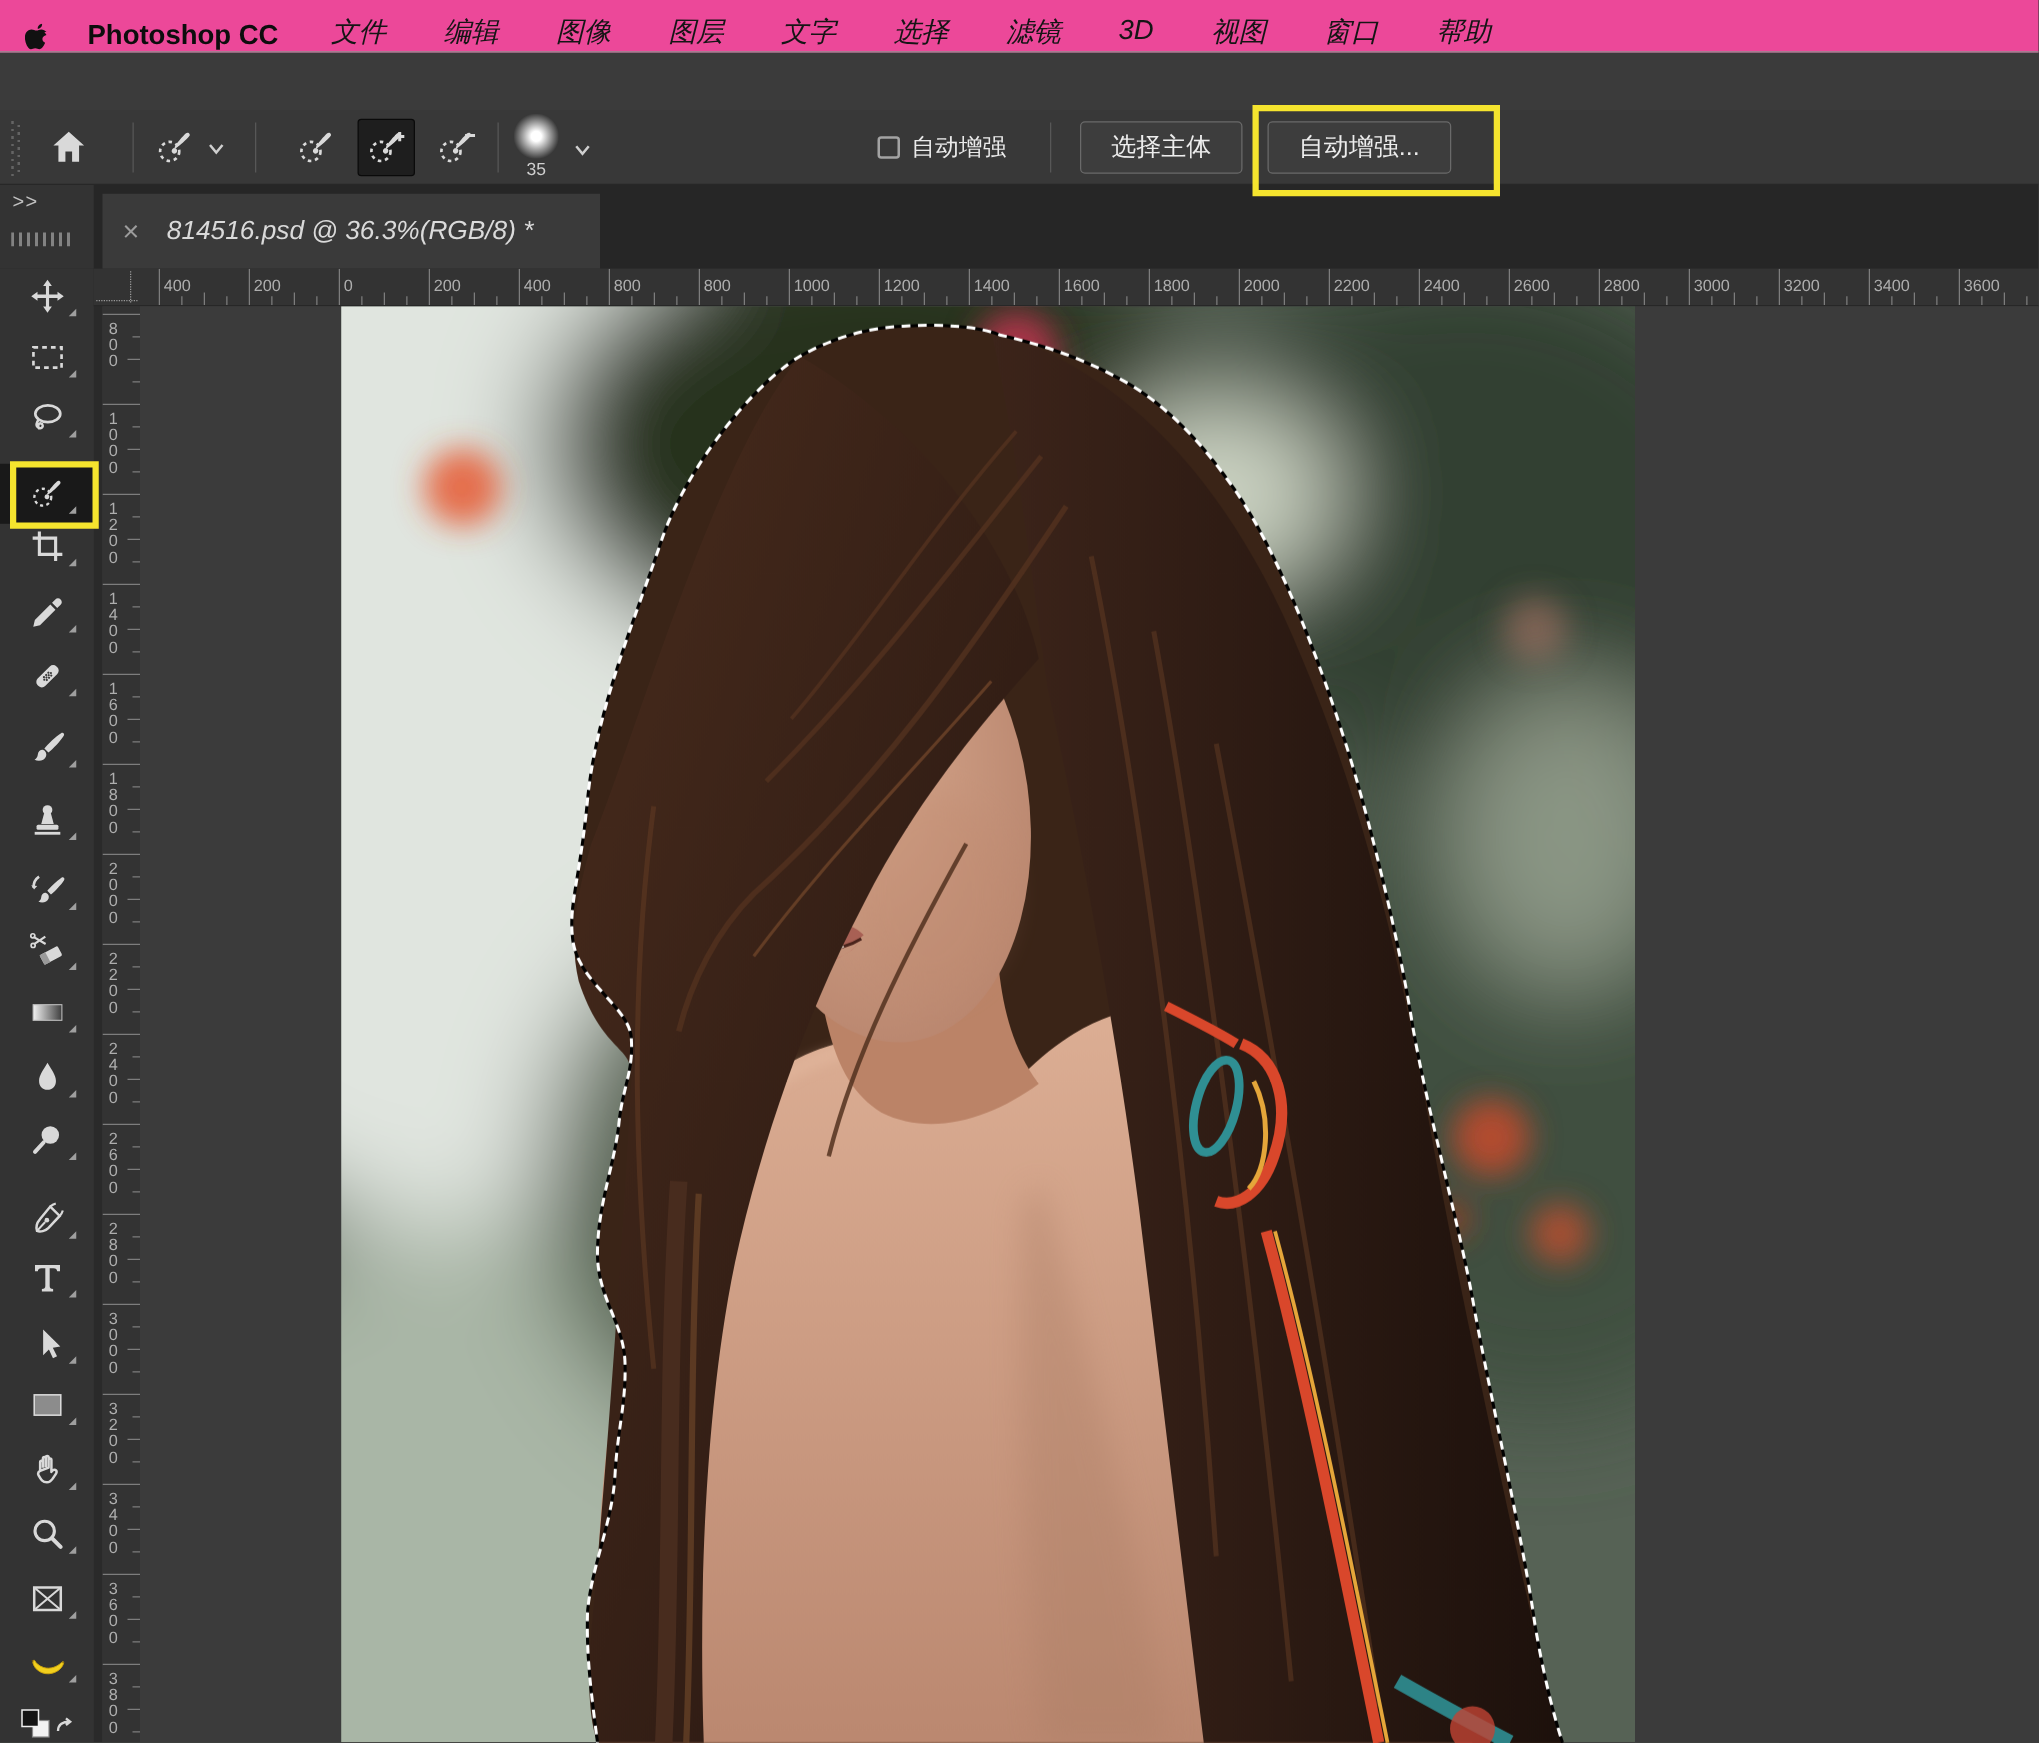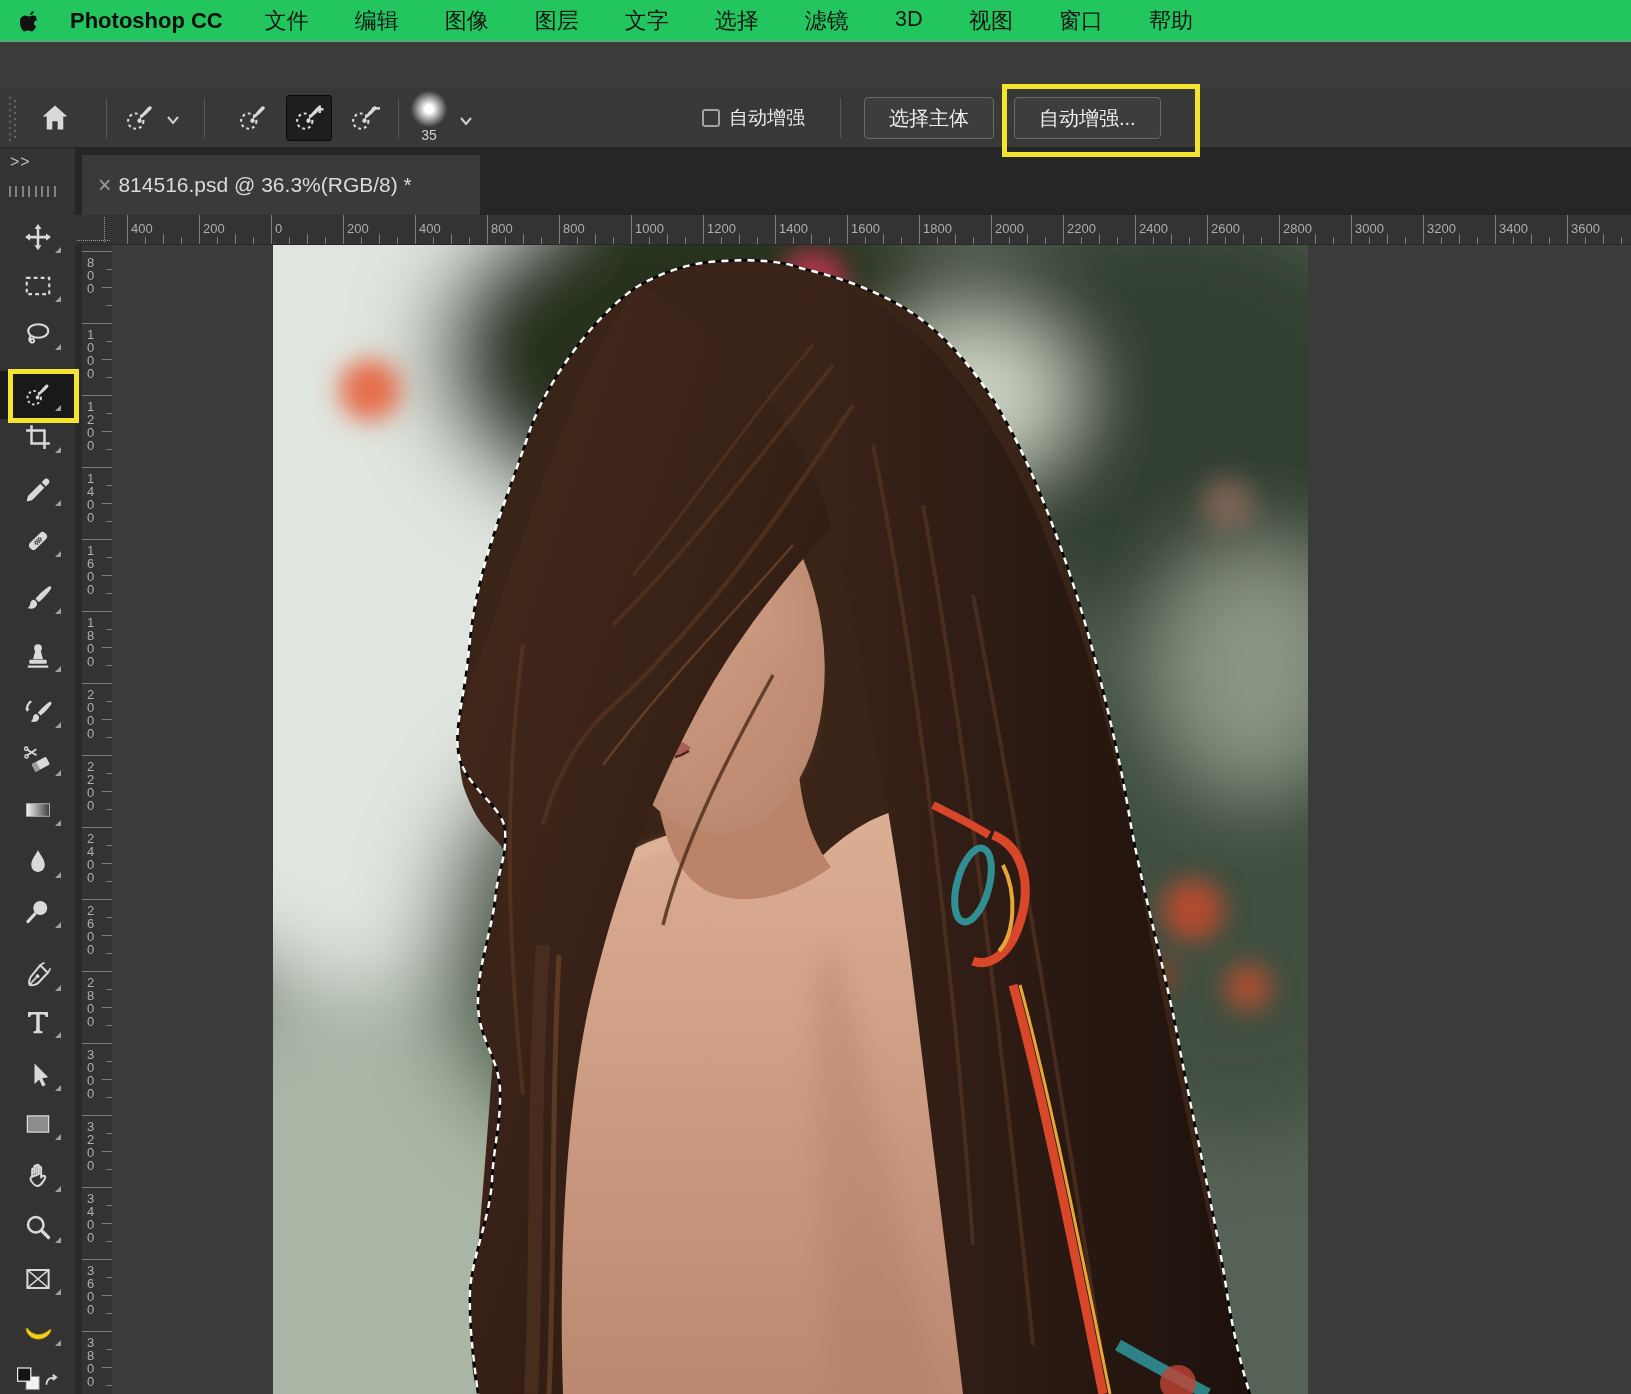--- a/index.html
+++ b/index.html
@@ -1,18 +1,18 @@
 <!DOCTYPE html>
 <html><head>
 <meta charset="utf-8">
 <style>
   html,body{margin:0;padding:0;background:#3b3b3b;font-family:"Liberation Sans","DejaVu Sans",sans-serif;}
   #app{position:relative;width:1631px;height:1394px;overflow:hidden;background:#3b3b3b;}
   
-  .menubar{position:absolute;left:0;top:0;width:100%;height:42px;background:#22c55e;border-bottom:1px solid #8f8f8f;display:flex;align-items:center;box-sizing:border-box;}
+  .menubar{position:absolute;left:0;top:0;width:100%;height:42px;background:#ec4899;border-bottom:1px solid #8f8f8f;display:flex;align-items:flex-end;box-sizing:border-box;}
   .apple{margin-left:20px;margin-right:30px;display:flex;align-items:center;}
   .app-name{font-size:22px;font-weight:bold;color:#0d0d0d;margin-right:42px;}
   .menu-item{font-size:22px;color:#151515;margin-right:46px;white-space:nowrap;}
   
   .titlebar{position:absolute;left:0;top:42px;width:100%;height:46px;background:#323232;}
   .lights{position:absolute;left:18px;top:15px;display:flex;gap:11px;}
   .light{width:16px;height:16px;border-radius:50%;}
   .light.red{background:radial-gradient(circle at 50% 50%,#7e241a 0 3.5px,#ee6a5e 4px);}
   .light.yellow{background:#f6be4f;}
   .light.green{background:#61c455;}
@@ -37,21 +37,21 @@
   .cb-label{font-size:19px;color:#eaeaea;white-space:nowrap;}
   .ps-btn{position:absolute;top:9px;height:42px;line-height:40px;border:1px solid #6a6a6a;border-radius:4px;background:#3d3d3d;color:#ededed;font-size:20px;padding:0 24px;box-sizing:border-box;white-space:nowrap;}
   
   .tabstrip{position:absolute;left:0;top:148px;width:100%;height:67px;background:#262626;}
   .panel-header{position:absolute;left:0;top:0;width:75px;height:67px;background:#333;}
   .expand{position:absolute;left:10px;top:5px;font-size:16px;color:#c2c2c2;letter-spacing:1px;}
   .header-grip{position:absolute;left:9px;top:38px;width:48px;height:11px;
     background:repeating-linear-gradient(90deg,#838383 0 2px,transparent 2px 6.4px);}
   .doc-tab{position:absolute;left:82px;top:7px;width:398px;height:60px;background:#3a3a3a;display:flex;align-items:center;}
   .tab-close{margin-left:16px;font-size:23px;color:#9c9c9c;}
-  .tab-title{margin-left:7px;font-size:21px;color:#dadada;white-space:nowrap;}
+  .tab-title{margin-left:22px;font-size:21px;color:#dadada;white-space:nowrap;font-style:italic;}
   
   .tools-panel{position:absolute;left:0;top:215px;width:75px;bottom:0;background:#333;overflow:hidden;}
   .panel-gap{position:absolute;left:75px;top:215px;width:7px;bottom:0;background:#2a2a2a;}
   .tool{position:absolute;left:0;width:75px;height:48px;display:flex;align-items:center;justify-content:center;}
   .tool::after{content:'';position:absolute;right:14px;bottom:8px;border-left:6px solid transparent;border-bottom:6px solid #9f9f9f;}
   .tool.active{background:#191919;}
   .tool.no-flyout::after{display:none;}
   
   .ruler-corner{position:absolute;left:75px;top:215px;width:37px;height:30px;background:#333;border-bottom:1px solid #272727;box-sizing:border-box;}
   .ruler-corner::before{content:'';position:absolute;left:29px;top:2px;bottom:2px;border-left:1px dotted #9a9a9a;}
@@ -78,21 +78,21 @@
 
 <div id="app">
 
   <div class="menubar">
     <span class="apple">
       <svg width="20" height="24" viewBox="0 0 24 28">
           <path fill="#111" d="M16.4 2.1c.1 1.2-.35 2.4-1.05 3.25-.75.9-2 1.6-3.15 1.5-.15-1.15.45-2.35 1.1-3.1.75-.85 2.05-1.55 3.1-1.65zM20.6 9.9c-1.3-1.6-3.1-2.5-4.8-2.5-2.25 0-3.2 1.05-4.75 1.05-1.6 0-2.8-1.05-4.75-1.05-1.9 0-3.9 1.1-5.2 3-1.85 2.7-1.5 7.8.55 12.2 1.1 2.1 2.4 3.8 4.1 3.8 1.5 0 2.1-.95 4.05-.95 2 0 2.5.95 4.05.95 1.8 0 3.2-2 4.2-3.5.55-.85.95-1.7 1.3-2.6-3.45-1.3-4-6.2 1.25-7.4-.55-1.2-1.3-2.2-2-3z"></path>
         </svg>
     </span>
     <span class="app-name">Photoshop CC</span>
-    <span id="menu-items" style="display:flex;">
+    <span id="menu-items" style="display:flex;font-style:italic;">
         <span class="menu-item">文件</span>
         <span class="menu-item">编辑</span>
         <span class="menu-item">图像</span>
         <span class="menu-item">图层</span>
         <span class="menu-item">文字</span>
         <span class="menu-item">选择</span>
         <span class="menu-item">滤镜</span>
         <span class="menu-item">3D</span>
         <span class="menu-item">视图</span>
         <span class="menu-item">窗口</span>

